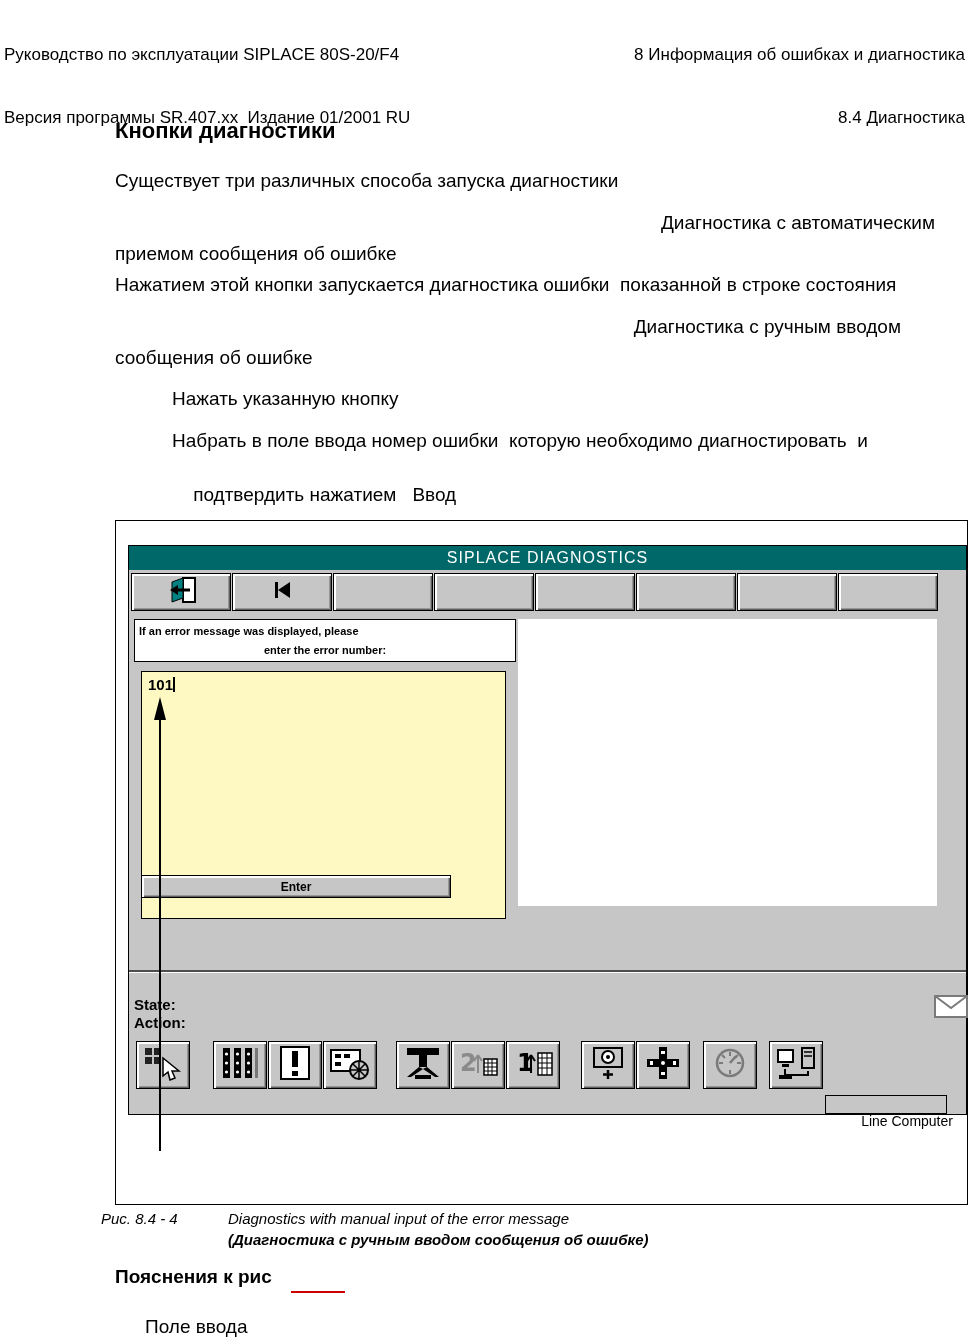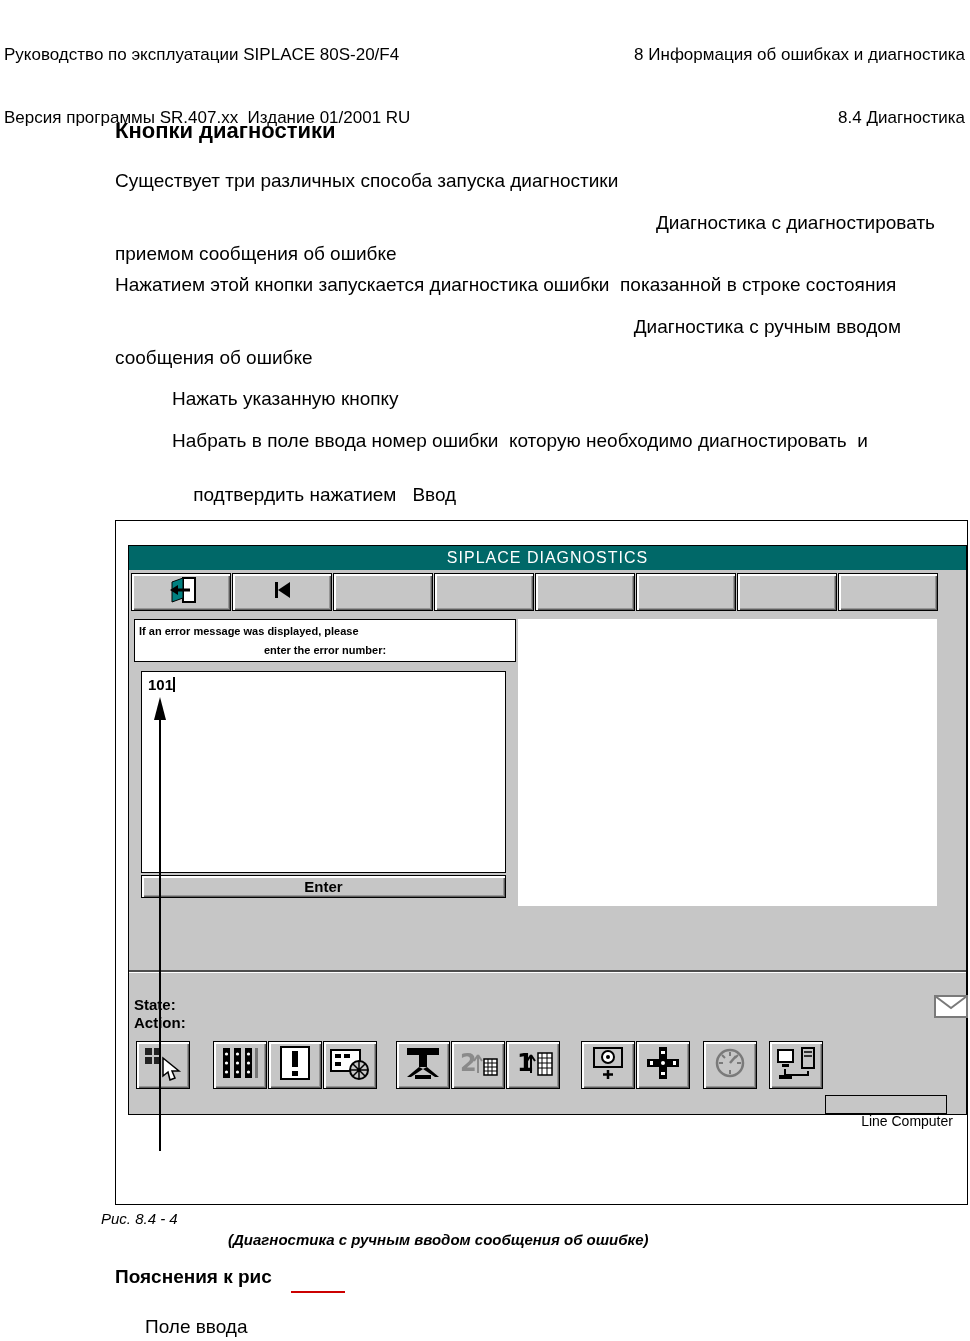--- a/index.html
+++ b/index.html
@@ -30,26 +30,26 @@
            box-shadow: inset 1px 1px 0 #fff, inset 2px 2px 0 #fff,
                        inset -1px -1px 0 #5f5f5f, inset -2px -2px 0 #969696;
            display:flex; align-items:center; justify-content:center; cursor:pointer; }
   .tb-btn { width:100px; height:38px; }
   .white-panel { position:absolute; background:#fff; }
   .prompt-box { position:absolute; left:5px; top:73px; width:382px; height:43px;
                 background:#fff; border:1px solid #000; font-weight:bold; font-size:11px;
                 line-height:19px; padding-top:2px; }
   .prompt-box .l1 { padding-left:4px; white-space:pre; }
   .prompt-box .l2 { text-align:center; white-space:pre; }
-  .listbox { position:absolute; left:12px; top:125px; width:365px; height:202px;
-             background:#ffffff; border:1px solid #000; font-weight:bold; font-size:15px;
+  .listbox { position:absolute; left:12px; top:125px; width:365px; height:248px;
+             background:#fef9c3; border:1px solid #000; font-weight:bold; font-size:15px;
              padding:4px 6px; }
   .caret { display:inline-block; width:2px; height:15px; background:#000; vertical-align:-2px; }
-  .enter-btn { position:absolute; left:12px; top:329px; width:365px; height:23px;
-               font-weight:bold; font-size:15px; line-height:20px; }
+  .enter-btn { position:absolute; left:12px; top:329px; width:310px; height:23px;
+               font-weight:bold; font-size:12px; line-height:20px; }
   .path-box { position:absolute; left:5px; top:363px; width:803px; height:57px;
               background:#fff; border:1px solid #000; font-weight:bold; font-size:16px;
               padding:8px 6px; white-space:pre; }
   .separator { position:absolute; left:0; top:424px; width:837px; height:2px;
                background:#4d4d4d; box-shadow:0 1px 0 #ffffff; }
   .dlg-label { position:absolute; font-weight:bold; font-size:15px; white-space:pre; }
   .bb { position:absolute; top:495px; width:54px; height:48px; }
   .statusbar { position:absolute; left:696px; top:549px; width:122px; height:19px;
                background:#c6c6c6; border:1px solid #000; font-size:14px;
                line-height:17px; padding-left:4px; white-space:pre; }
@@ -70,21 +70,21 @@
     <div>Версия программы SR.407.xx  Издание 01/2001 RU</div>
   </div>
   <div class="t hdr ralign" style="right:5px; top:2px;">
     <div>8 Информация об ошибках и диагностика</div>
     <div>8.4 Диагностика</div>
   </div>
 
   <div class="t b" style="left:115px; top:118px; font-size:22px;">Кнопки диагностики</div>
   <div class="t body-fs" style="left:115px; top:170px;">Существует три различных способа запуска диагностики</div>
 
-  <div class="t body-fs ralign" style="left:115px; top:212px; width:820px;">Диагностика с диагностировать</div>
+  <div class="t body-fs ralign" style="left:115px; top:212px; width:820px;">Диагностика с автоматическим</div>
   <div class="t body-fs" style="left:115px; top:243px;">приемом сообщения об ошибке</div>
   <div class="t body-fs" style="left:115px; top:274px;">Нажатием этой кнопки запускается диагностика ошибки  показанной в строке состояния</div>
 
   <div class="t body-fs ralign" style="left:115px; top:316px; width:786px;">Диагностика с ручным вводом</div>
   <div class="t body-fs" style="left:115px; top:347px;">сообщения об ошибке</div>
 
   <div class="t body-fs" style="left:172px; top:388px;">Нажать указанную кнопку</div>
   <div class="t body-fs" style="left:172px; top:430px;">Набрать в поле ввода номер ошибки  которую необходимо диагностировать  и</div>
   <div class="t body-fs" style="left:172px; top:462px;">
     <span>подтвердить нажатием</span><span style="margin-left:16px;">Ввод</span>
@@ -287,19 +287,20 @@
     </div>
 
     <svg class="arrow-overlay" viewBox="0 0 853 683">
       <line x1="44" y1="196" x2="44" y2="630" stroke="#000" stroke-width="2"></line>
       <polygon points="44,176 38,199 50,199" fill="#000"></polygon>
     </svg>
 
   </div>
 
   <div class="t i" style="left:101px; top:1210px; font-size:15px;">Рис. 8.4 - 4</div>
+  <div class="t i" style="left:228px; top:1210px; font-size:15px;">Diagnostics with manual input of the error message</div>
   <div class="t i b" style="left:228px; top:1231px; font-size:15px;">(Диагностика с ручным вводом сообщения об ошибке)</div>
 
   <div class="t b" style="left:115px; top:1266px; font-size:19px;">Пояснения к рис</div>
   <div class="redline"></div>
   <div class="t body-fs" style="left:145px; top:1316px;">Поле ввода</div>
 
 </div>
 
 </body></html>

